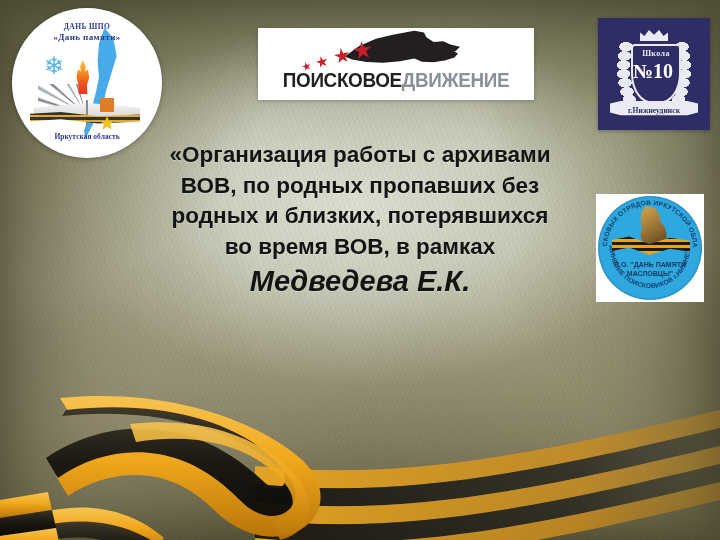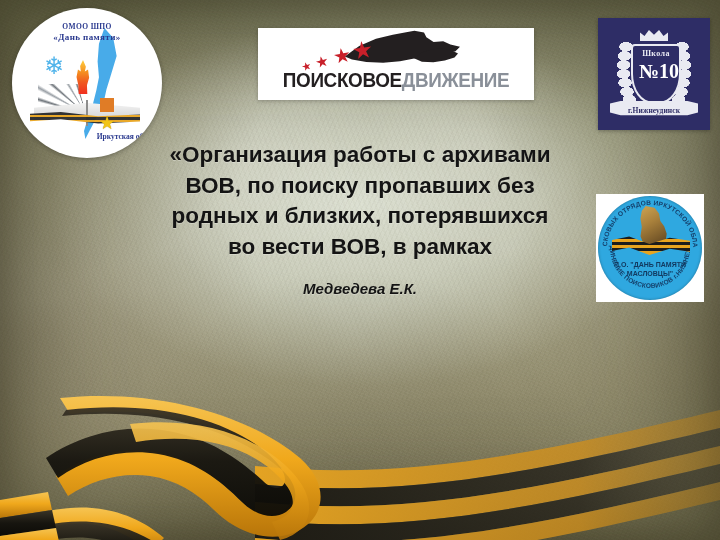--- a/index.html
+++ b/index.html
@@ -71,21 +71,21 @@
   #logo-dan-pamyati .lp-text-top {
     position: absolute; top: 14px; left: 0; right: 0;
     text-align: center; color: #2b3a8f;
     font-family: "Liberation Serif", serif;
     font-size: 7.5px; font-weight: bold; letter-spacing: .4px;
     line-height: 10px;
   }
   #logo-dan-pamyati .lp-text-top .ln2 { font-size: 9px; }
   #logo-dan-pamyati .lp-text-bottom {
     position: absolute; bottom: 17px; left: 0; right: 0;
-    text-align: right; color: #2b3a8f;
+    text-align: center; color: #2b3a8f;
     font-family: "Liberation Serif", serif;
     font-size: 7.5px; font-weight: bold;
   }
   .baikal {
     position: absolute; left: 72px; top: 20px; width: 34px; height: 112px;
     background: #3ea6e8;
     clip-path: polygon(60% 0%, 86% 9%, 96% 25%, 78% 43%, 66% 55%, 58% 66%, 46% 74%, 30% 84%, 16% 92%, 4% 99%, 0% 92%, 12% 80%, 26% 68%, 36% 56%, 44% 44%, 40% 30%, 44% 14%);
     opacity: .95;
   }
   .snowflake {
@@ -205,21 +205,21 @@
     background: #2e2d66;
     border: 2px solid #e9eaf2;
     border-radius: 4px 4px 22px 22px / 4px 4px 30px 30px;
   }
   .sc-shield-lbl {
     position: absolute; top: 3px; left: 0; right: 0; text-align: center;
     color: #e9eaf2; font-family: "Liberation Serif", serif;
     font-size: 8px; font-weight: bold; letter-spacing: .4px;
   }
   .sc-shield-num {
-    position: absolute; top: 14px; left: 0; right: 0; text-align: right;
+    position: absolute; top: 14px; left: 0; right: 0; text-align: left;
     color: #ffffff; font-family: "Liberation Serif", serif;
     font-size: 20px; font-weight: bold;
   }
   .sc-banner {
     position: absolute; left: 12px; bottom: 14px; width: 88px; height: 16px;
     background: #e9eaf2;
     clip-path: polygon(0% 22%, 12% 6%, 88% 6%, 100% 22%, 100% 78%, 88% 96%, 12% 96%, 0% 78%);
   }
   .sc-banner-lbl {
     position: absolute; left: 12px; bottom: 15px; width: 88px;
@@ -274,23 +274,23 @@
     text-align: center;
     color: #141414;
     font-family: "Liberation Sans", sans-serif;
     font-weight: bold;
     font-size: 22.5px;
     line-height: 30.5px;
     text-shadow: 0 1px 0 rgba(255,255,255,.25);
   }
   #title-block .line { white-space: nowrap; }
   #author-line {
-    margin-top: 12px;
+    margin-top: 4px;
     font-style: italic;
-    font-size: 15px;
+    font-size: 29px;
     font-weight: bold;
   }
 
   
   #ribbon-banner {
     position: absolute; left: 0; bottom: 0; width: 720px; height: 160px;
     pointer-events: none;
   }
 </style>
 </head>
@@ -299,21 +299,21 @@
 <div id="slide">
 
   <div class="bg-base"></div>
   <div class="bg-mottle"></div>
   <div class="bg-noise"></div>
   <div class="bg-vignette"></div>
 
   <div class="logo" id="logo-dan-pamyati">
     <div class="baikal"></div>
     <div class="lp-text-top">
-      <div>ОМОО ШПО</div>
+      <div>ДАНЬ ШПО</div>
       <div class="ln2">«Дань памяти»</div>
     </div>
     <div class="snowflake">❄</div>
     <div class="star-burst"></div>
     <div class="flame"></div>
     <div class="book"></div>
     <div class="book-spine"></div>
     <div class="orange-box"></div>
     <div class="ribbon-small"></div>
     <div class="gold-star">★</div>
@@ -359,23 +359,23 @@
     <div class="ms-soldier"></div>
     <div class="ms-ribbon"></div>
     <div class="ms-inner-lbl">
       <div>П.О. "ДАНЬ ПАМЯТИ</div>
       <div>МАСЛОВЦЫ"</div>
     </div>
   </div>
 
   <div id="title-block">
     <div class="line">«Организация работы с архивами</div>
-    <div class="line">ВОВ, по поиску пропавших без</div>
+    <div class="line">ВОВ, по родных пропавших без</div>
     <div class="line">родных и близких, потерявшихся</div>
-    <div class="line">во вести  ВОВ, в рамках</div>
+    <div class="line">во время  ВОВ, в рамках</div>
     <div id="author-line">Медведева Е.К.</div>
   </div>
 
   <svg id="ribbon-banner" viewBox="0 0 720 160" preserveAspectRatio="none">
     <defs>
       <linearGradient id="gOr" x1="0" y1="0" x2="0" y2="1">
         <stop offset="0%" stop-color="#f6c452"></stop>
         <stop offset="45%" stop-color="#f0a81c"></stop>
         <stop offset="100%" stop-color="#b87509"></stop>
       </linearGradient>

